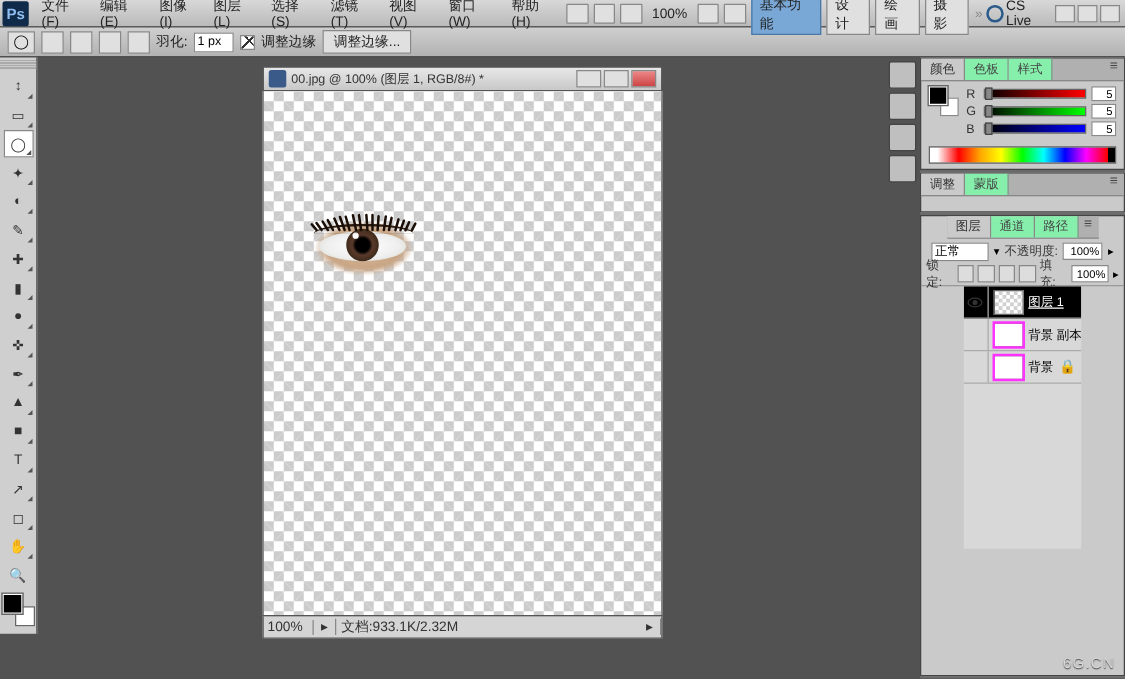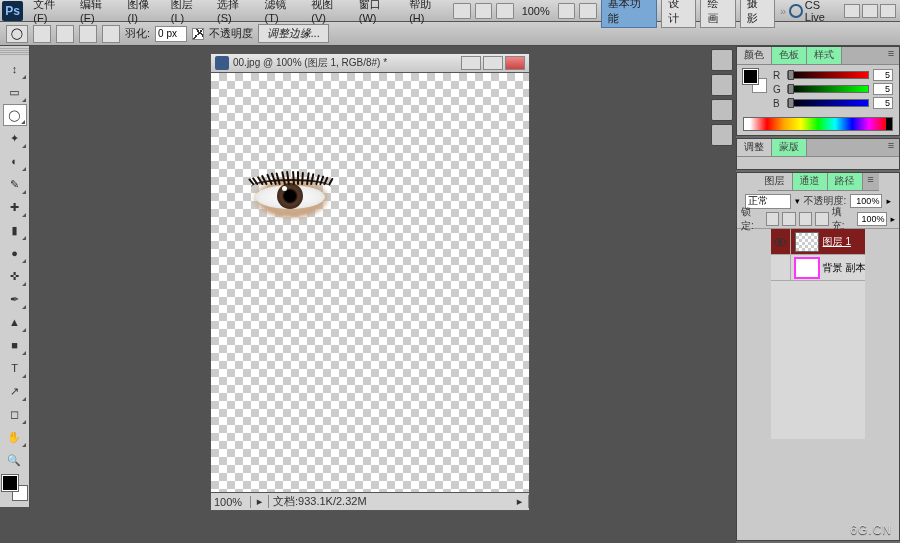--- a/index.html
+++ b/index.html
@@ -18,21 +18,21 @@
 .win-controls { display: flex; gap: 2px; margin-right: 4px; }
 .win-btn { width: 16px; height: 14px; border: 1px solid #888; background: #e0e0e0; }
 
 
 .options { height: 24px; background: linear-gradient(#cfcfcf,#b2b2b2); display: flex; align-items: center; border-bottom: 1px solid #4a4a4a; padding-left: 6px; gap: 5px; }
 .opt-swatch { width: 22px; height: 18px; background: #e0e0e0; border: 1px solid #888; display: flex; align-items: center; justify-content: center; }
 .opt-icon { width: 18px; height: 18px; background: #e0e0e0; border: 1px solid #888; }
 .opt-label { color: #222; }
 .opt-input { width: 32px; height: 16px; background: #fff; border: 1px solid #888; font-size: 10px; display: flex; align-items: center; padding: 0 2px; }
 .opt-check { width: 12px; height: 12px; background: #fff; border: 1px solid #888; display: inline-block; vertical-align: middle; }
-.opt-btn { padding: 1px 8px; background: #e0e0e0; border: 1px solid #888; color: #222; font-style: italic; }
+.opt-btn { padding: 1px 8px; background: #e0e0e0; border: 1px solid #888; color: #222; }
 
 
 .toolbox { position: absolute; left: 0; top: 46px; width: 30px; background: #cfcfcf; border-right: 1px solid #4a4a4a; padding: 2px 0; }
 .tool-grip { height: 8px; background: repeating-linear-gradient(#aaa,#aaa 1px,#ccc 1px,#ccc 2px); margin-bottom: 2px; }
 .tool { width: 24px; height: 22px; margin: 1px auto; display: flex; align-items: center; justify-content: center; color: #333; position: relative; }
 .tool.active { background: #fff; border: 1px solid #888; }
 .tool-corner { position: absolute; right: 1px; bottom: 1px; width: 0; height: 0; border-right: 4px solid #555; border-top: 4px solid transparent; }
 .swatches { width: 26px; height: 26px; margin: 4px auto; position: relative; }
 .fg { width: 16px; height: 16px; background: #000; border: 1px solid #fff; outline: 1px solid #666; position: absolute; left: 0; top: 0; }
 .bg { width: 16px; height: 16px; background: #fff; border: 1px solid #666; position: absolute; right: 0; bottom: 0; }
@@ -97,21 +97,21 @@
 .adjust-body { height: 12px; }
 
 .layers-ctrls { display: flex; align-items: center; padding: 2px 4px; gap: 4px; height: 20px; }
 .blend { width: 46px; height: 15px; background: #fff; border: 1px solid #888; font-size: 10px; display: flex; align-items: center; padding: 0 2px; }
 .llabel { font-size: 10px; color: #333; }
 .lval { width: 32px; height: 14px; background: #fff; border: 1px solid #888; font-size: 9px; display: flex; align-items: center; justify-content: flex-end; padding-right: 2px; }
 .lock-row { display: flex; align-items: center; gap: 3px; padding: 0 4px 2px; height: 18px; border-bottom: 1px solid #999; }
 .lock-icon { width: 14px; height: 14px; background: #ddd; border: 1px solid #888; }
 .layer-list { background: #d8d8d8; height: 210px; overflow: hidden; }
 .layer-row { display: flex; align-items: center; height: 26px; border-bottom: 1px solid #aaa; }
-.layer-row.selected { background: #7f1d1d; color: #fff; text-decoration: underline; }
+.layer-row.selected { background: #000000; color: #fff; text-decoration: underline; }
 .vis { width: 20px; height: 100%; border-right: 1px solid #aaa; display: flex; align-items: center; justify-content: center; color: #333; }
 .vis-eye { width: 12px; height: 8px; border: 1px solid #333; border-radius: 50%; position: relative; }
 .vis-eye::after { content:""; width:4px; height:4px; background:#333; border-radius:50%; position:absolute; left:3px; top:1px; }
 .thumb { width: 24px; height: 20px; margin: 0 4px; border: 1px solid #666; background-color:#fff;
   background-image:
     linear-gradient(45deg,#ccc 25%,transparent 25%),
     linear-gradient(-45deg,#ccc 25%,transparent 25%),
     linear-gradient(45deg,transparent 75%,#ccc 75%),
     linear-gradient(-45deg,transparent 75%,#ccc 75%);
   background-size: 6px 6px;
@@ -160,23 +160,23 @@
 
 <div class="options">
   <div class="opt-swatch">
       <span>◯</span>
     </div>
   <div class="opt-icon"></div>
   <div class="opt-icon"></div>
   <div class="opt-icon"></div>
   <div class="opt-icon"></div>
   <span class="opt-label">羽化:</span>
-  <div class="opt-input">0 px</div>
+  <div class="opt-input">1 px</div>
   <span class="opt-check" style="background:linear-gradient(135deg,transparent 45%,#333 45%,#333 55%,transparent 55%),linear-gradient(45deg,transparent 60%,#333 60%,#333 70%,transparent 70%) #fff;"></span>
-  <span class="opt-label">不透明度</span>
+  <span class="opt-label">调整边缘</span>
   <span class="opt-btn">调整边缘...</span>
 </div>
 
 <div class="toolbox">
   <div class="tool-grip"></div>
   <div class="tool">
       <span>↕</span>
       <span class="tool-corner"></span>
     </div>
   <div class="tool">
@@ -387,17 +387,23 @@
             <div class="vis-eye"></div>
           </div>
         <div class="thumb"></div>
         <div class="layer-name">图层 1</div>
       </div>
       <div class="layer-row">
         <div class="vis"></div>
         <div class="thumb hidden-outline" style="background:#fff"></div>
         <div class="layer-name">背景 副本</div>
       </div>
+      <div class="layer-row">
+        <div class="vis"></div>
+        <div class="thumb hidden-outline" style="background:#fff"></div>
+        <div class="layer-name">背景</div>
+        <div class="layer-lock">🔒</div>
+      </div>
     </div>
   </div>
 </div>
 
 <div class="watermark">6G.CN</div>
 
 </body></html>

